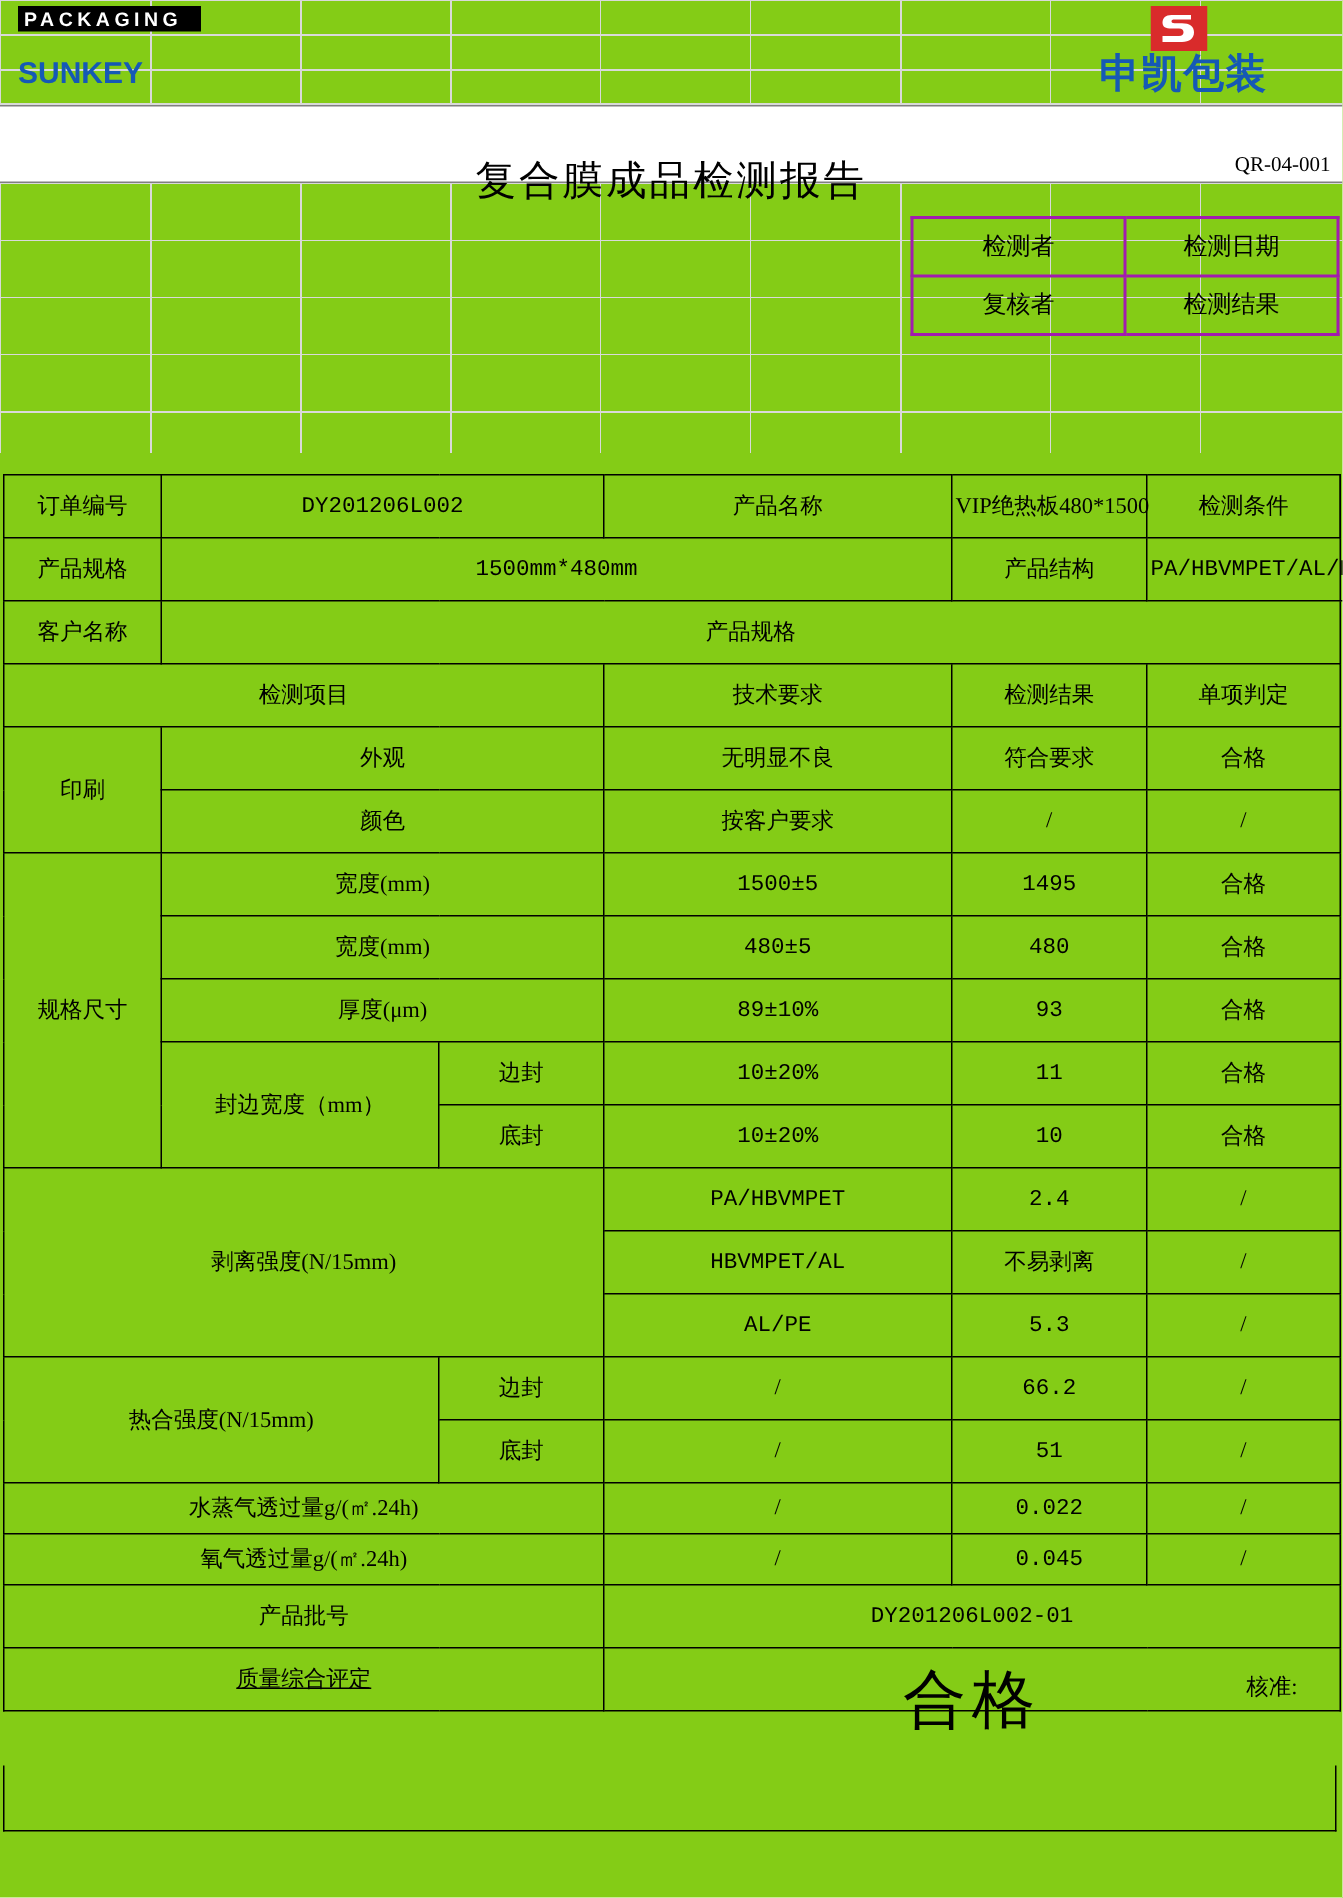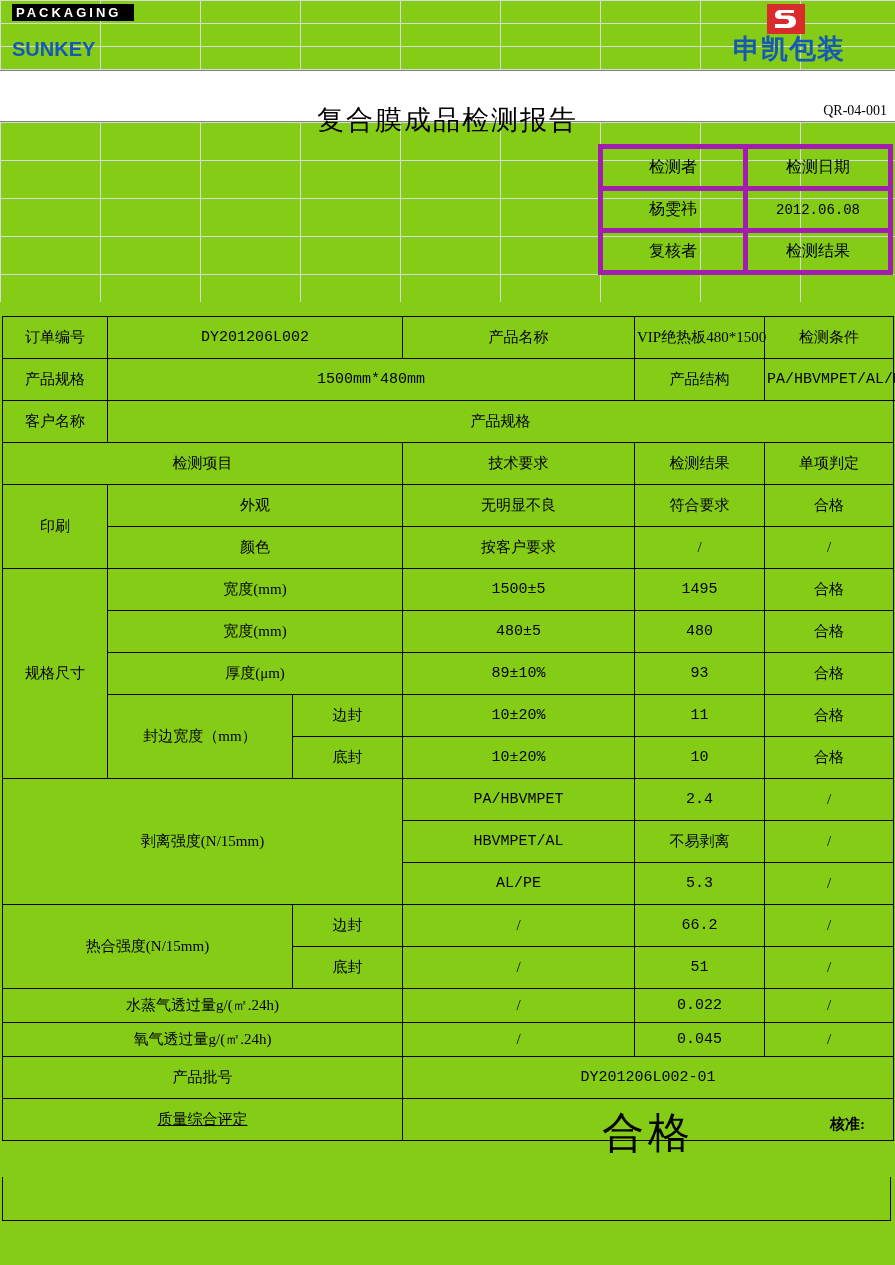--- a/index.html
+++ b/index.html
@@ -138,21 +138,21 @@
 
   
   table.insp {
     position: absolute;
     right: 2px;
     top: 144px;
     border-collapse: collapse;
     font-size: 16px;
   }
   table.insp td {
-    border: 5px solid #a21caf;
+    border: 2px solid #a21caf;
     height: 37px;
     text-align: center;
     padding: 0 6px;
   }
   table.insp td.c1 { width: 128px; }
   table.insp td.c2 { width: 128px; }
 
   
   table.main {
     position: absolute;
@@ -187,21 +187,20 @@
     position: absolute;
     left: 0; right: 0;
     top: 6px;
     text-align: center;
   }
   .pass-cell .ap {
     position: absolute;
     right: 28px;
     bottom: 6px;
     font-size: 15px;
-    font-weight: bold;
   }
   .bottom-space {
     position: absolute;
     left: 2px;
     top: 1177px;
     width: 889px;
     height: 44px;
     border-left: 1px solid #000;
     border-right: 1px solid #000;
     border-bottom: 1px solid #000;
@@ -238,24 +237,20 @@
       <div class="code">QR-04-001</div>
     </div>
 
     <table class="insp">
       <tbody>
           <tr>
         <td class="c1">检测者</td>
         <td class="c2">检测日期</td>
       </tr>
       <tr>
-        <td class="c1">杨雯祎</td>
-        <td class="c2 mono">2012.06.08</td>
-      </tr>
-      <tr>
         <td class="c1">复核者</td>
         <td class="c2">检测结果</td>
       </tr>
     </tbody>
       </table>
 
     <table class="main">
       <colgroup>
         <col style="width:105px">
         <col style="width:185px">

